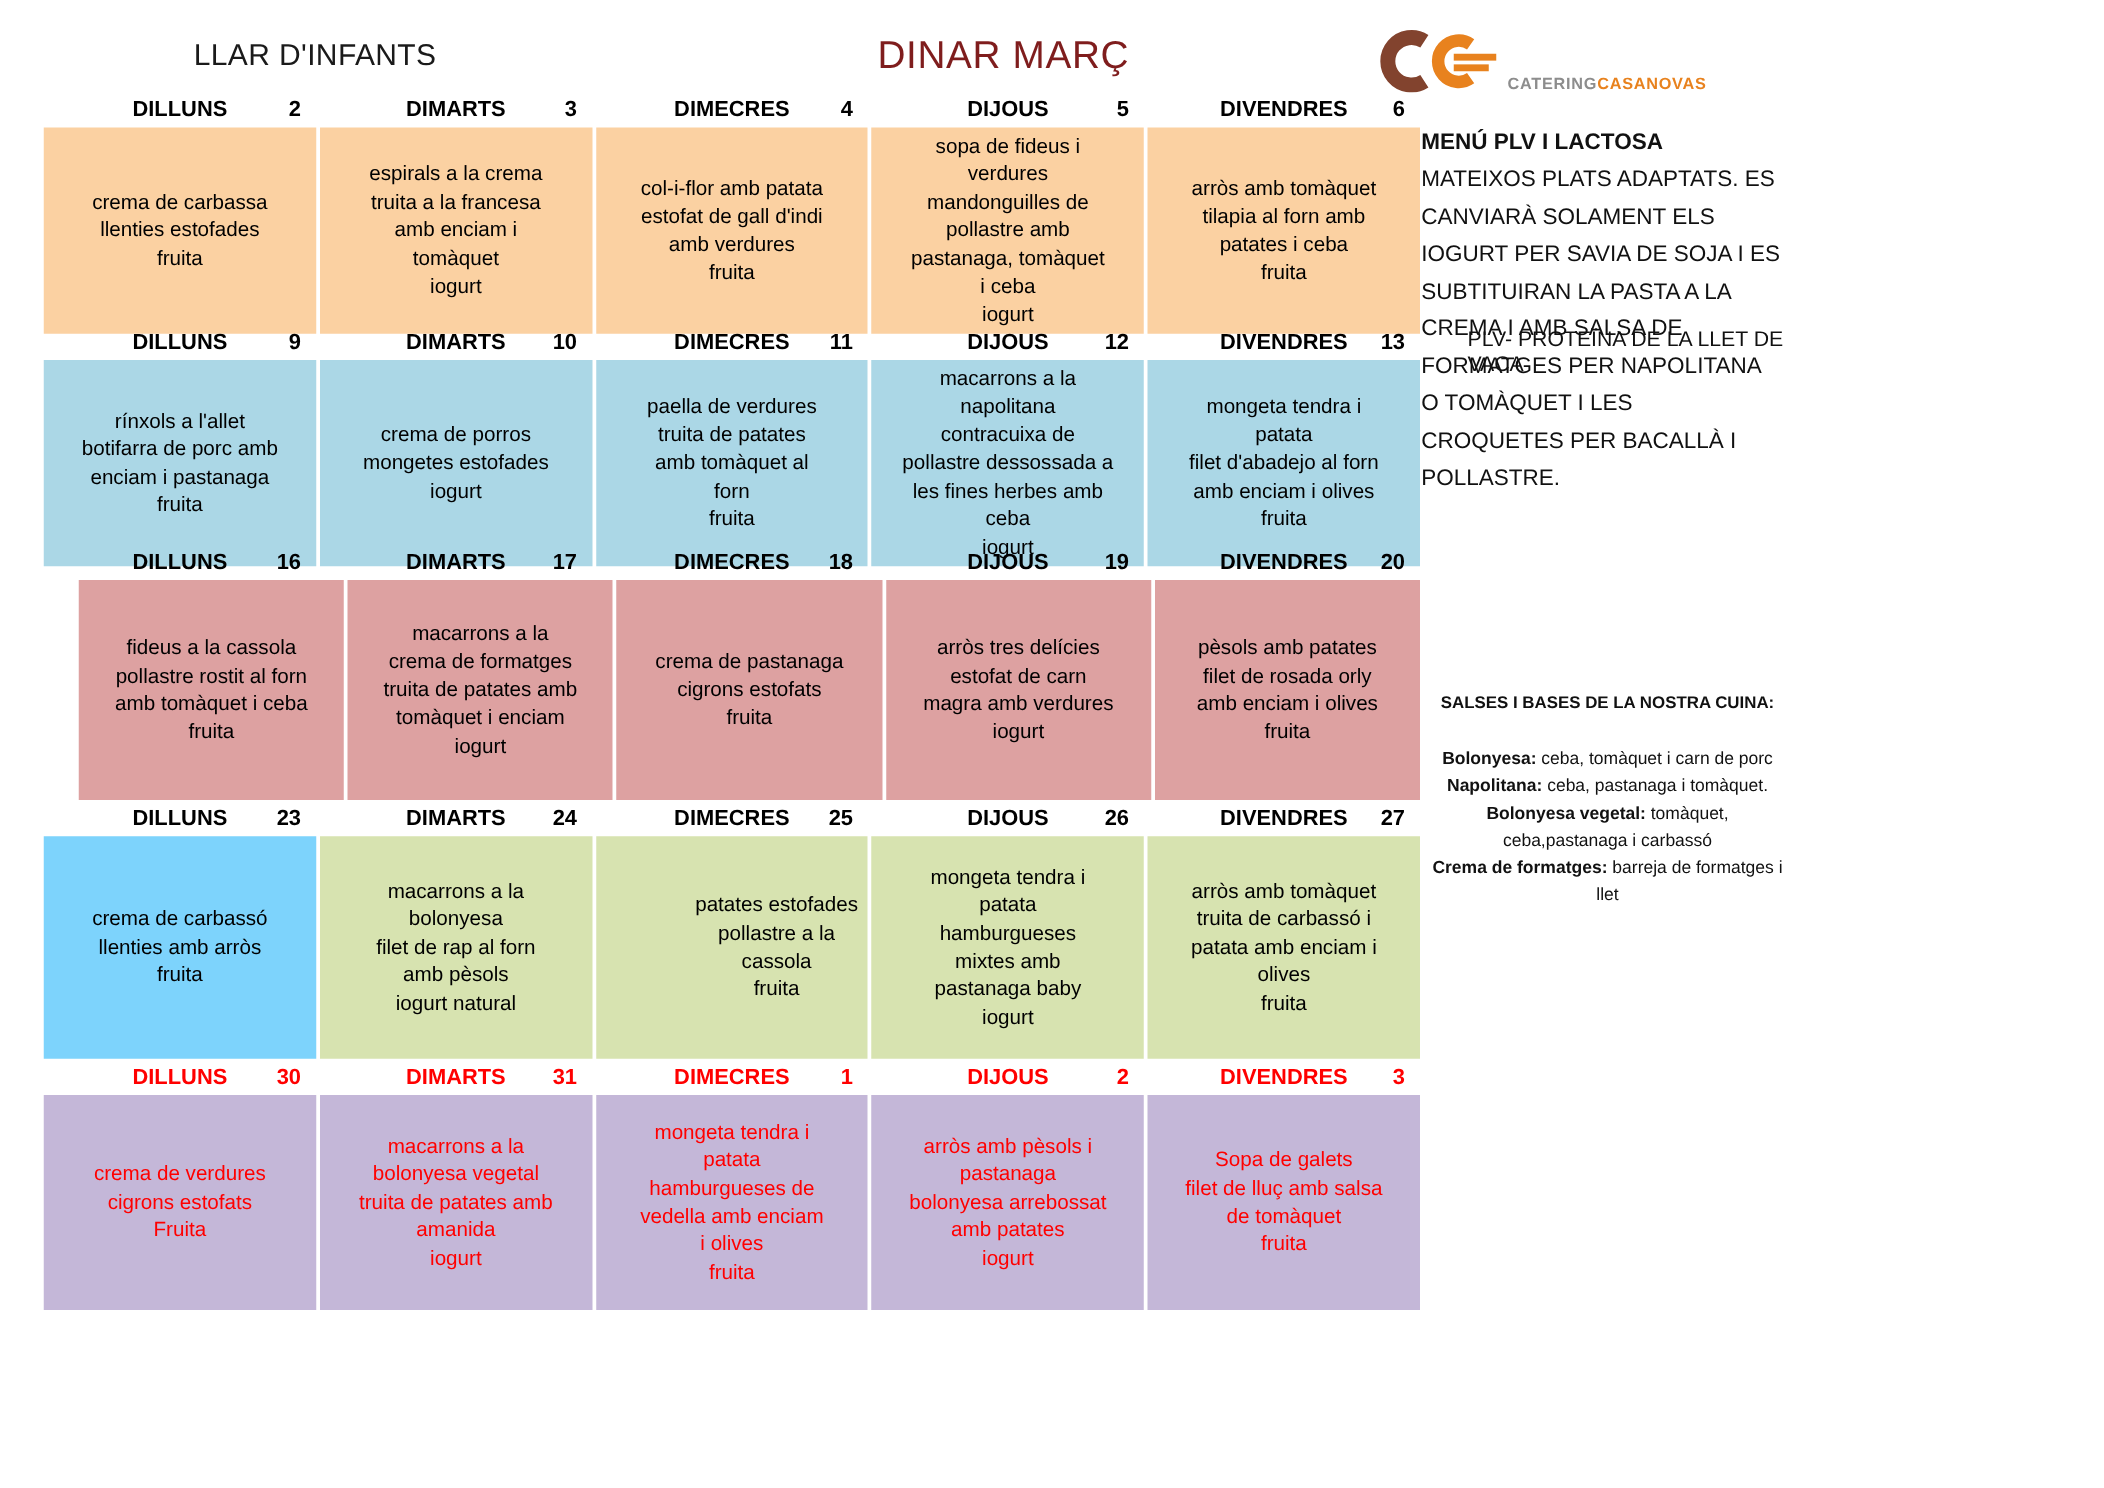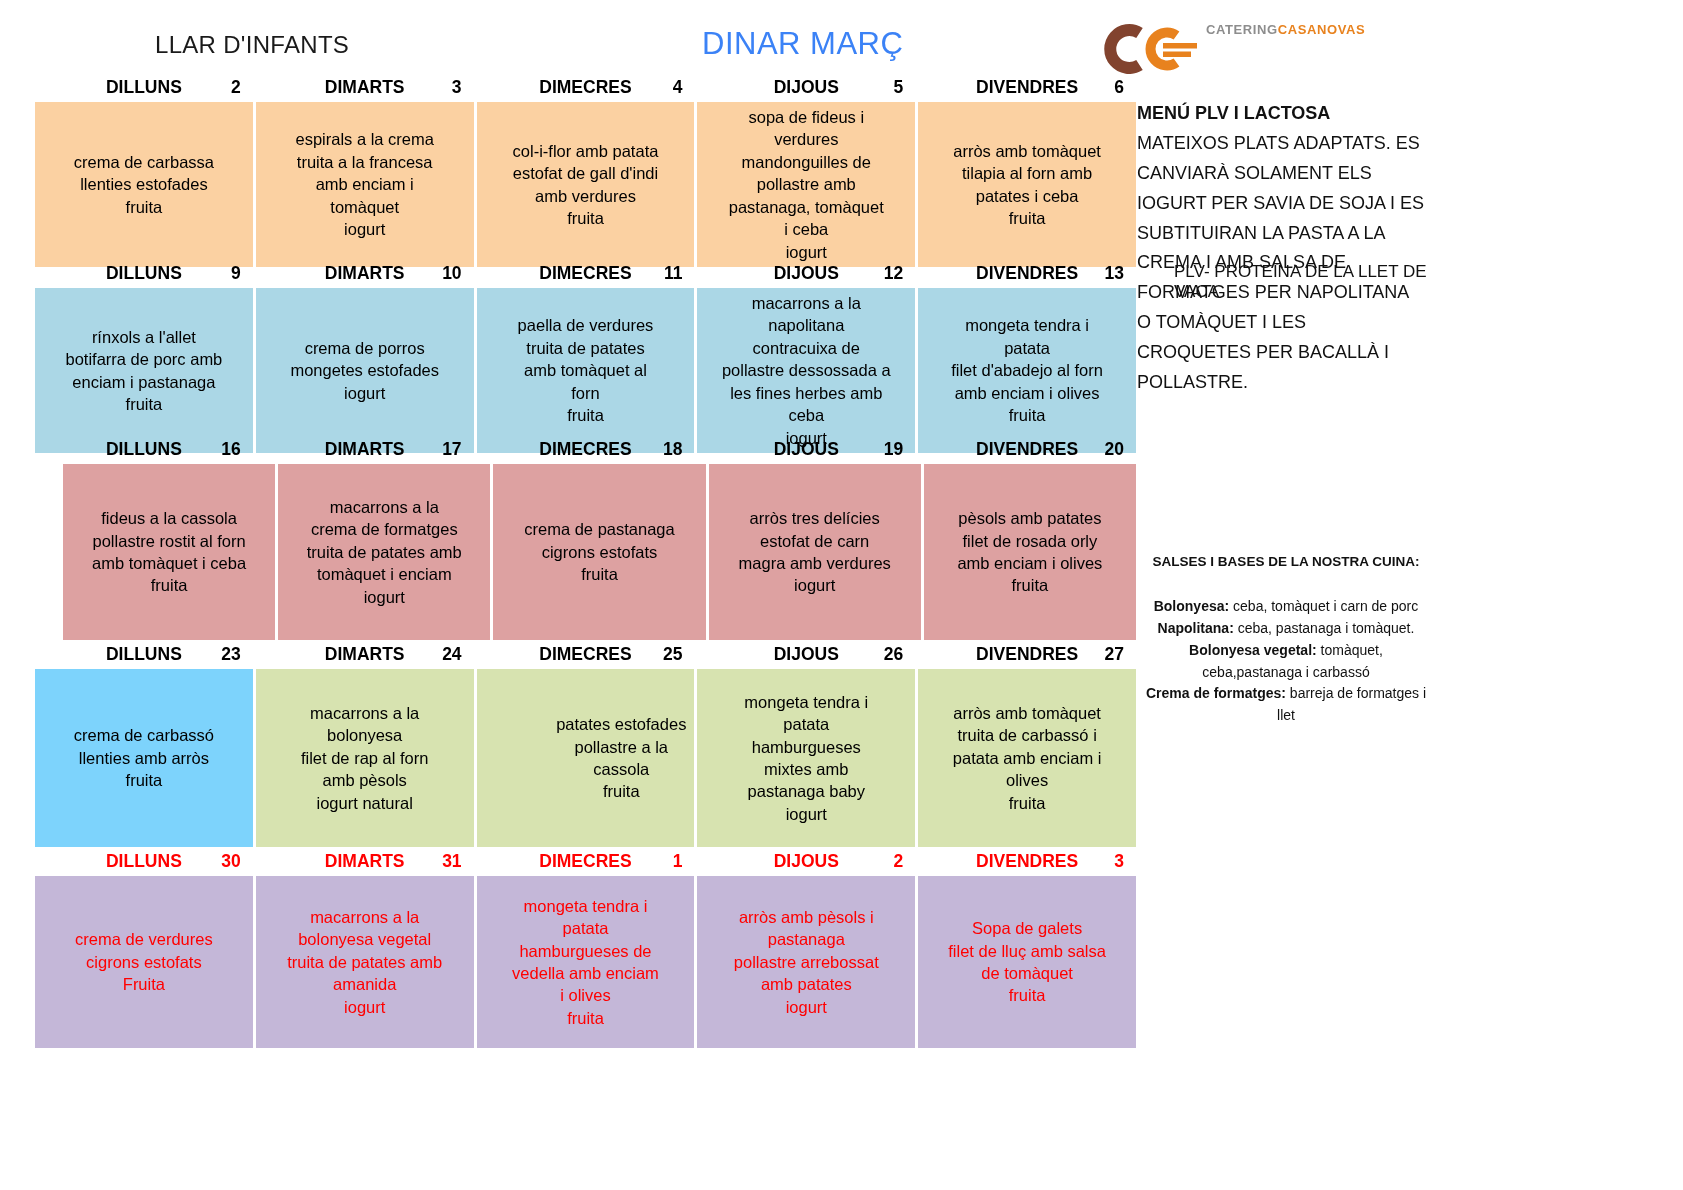--- a/index.html
+++ b/index.html
@@ -1,23 +1,23 @@
 <!DOCTYPE html>
 <html><head>
 <meta charset="utf-8">
 <style>
   * { margin:0; padding:0; box-sizing:border-box; }
   html,body { background:#ffffff; }
   body { font-family:"Liberation Sans", sans-serif; color:#111; }
   .page { position:relative; width:1683px; height:1190px; background:#fff; overflow:hidden; }
 
   .school-label { position:absolute; left:155px; top:31px; font-size:24px; letter-spacing:0.3px; color:#1a1a1a; }
-  .page-title  { position:absolute; left:702px; top:26px; font-size:31px; letter-spacing:0.5px; color:#3b82f6; }
-
-  .logo { position:absolute; left:1103px; top:22px; display:flex; align-items:flex-start; gap:7px; }
+  .page-title  { position:absolute; left:702px; top:26px; font-size:31px; letter-spacing:0.5px; color:#7f1d1d; }
+
+  .logo { position:absolute; left:1103px; top:22px; display:flex; align-items:flex-end; gap:7px; }
   .brand { font-size:13px; font-weight:bold; letter-spacing:0.6px; white-space:nowrap; }
   .brand .gray { color:#8d8d8d; }
   .brand .orange { color:#e8821e; }
 
   .calendar { position:absolute; left:35px; top:73px; width:1101px; }
   .week-header { display:grid; grid-template-columns:repeat(5,1fr); column-gap:3px; height:29px; }
   .day-header { position:relative; height:29px; line-height:29px; text-align:center; font-weight:bold; font-size:17.5px; }
   .day-date { position:absolute; right:12px; top:0; }
   .week-row { display:grid; grid-template-columns:repeat(5,1fr); column-gap:3px; }
   .menu-cell { display:flex; align-items:center; justify-content:center; text-align:center;
@@ -238,21 +238,21 @@
           <div class="menu-text">mongeta tendra i
 patata
 hamburgueses de
 vedella amb enciam
 i olives
 fruita</div>
         </div>
         <div class="menu-cell" style="background: rgb(196, 183, 216);">
           <div class="menu-text">arròs amb pèsols i
 pastanaga
-pollastre arrebossat
+bolonyesa arrebossat
 amb patates
 iogurt</div>
         </div>
         <div class="menu-cell" style="background: rgb(196, 183, 216);">
           <div class="menu-text">Sopa de galets
 filet de lluç amb salsa
 de tomàquet
 fruita</div>
         </div>
       </div>

